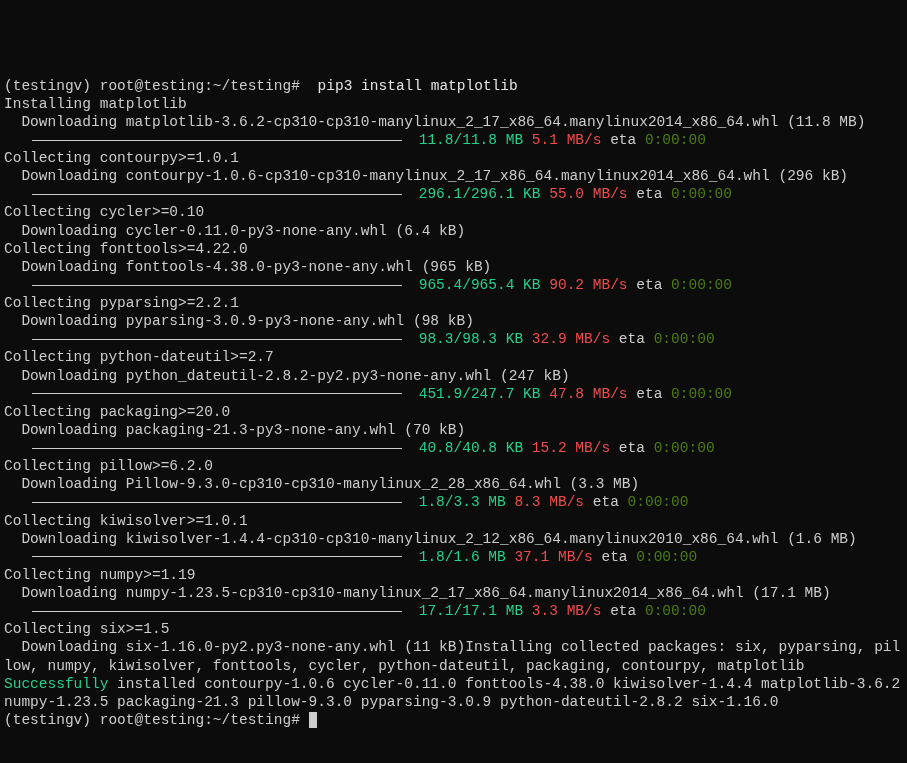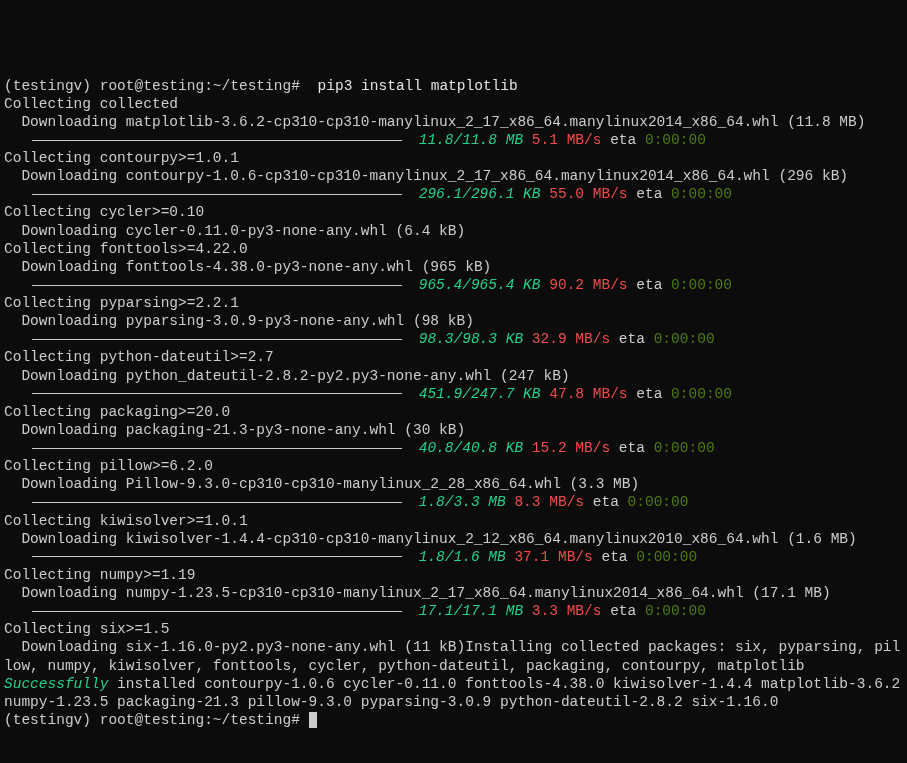--- a/index.html
+++ b/index.html
@@ -7,21 +7,21 @@
       background: #0c0c0c;
       color: #cccccc;
       font-family: 'Consolas', 'Courier New', monospace;
       font-size: 14.5px;
       line-height: 1.25;
       padding: 4px 4px;
       width: 907px;
       white-space: pre-wrap;
       word-break: break-all;
     }
-    .green { color: #23d18b; font-style: italic; }
+    .green { color: #23d18b; }
     .red { color: #f14c4c; }
     .cyan { color: #4d7c0f; }
     .white { color: #e5e5e5; padding-left: 9px; }
     .progress-bar {
       display: inline-block;
       width: 370px;
       height: 1px;
       background: #cccccc;
       vertical-align: middle;
       margin-left: 28px;
@@ -34,39 +34,39 @@
       background: #cccccc;
       vertical-align: text-bottom;
     }
   </style>
 </head>
 <body>
 
 
 
 <div><span><span>(testingv) </span><span>root@testing</span><span>:~/testing# </span><span class="white">pip3 install matplotlib</span></span>
-<span>Collecting collected</span>
+<span>Installing matplotlib</span>
 <span>  Downloading matplotlib-3.6.2-cp310-cp310-manylinux_2_17_x86_64.manylinux2014_x86_64.whl (11.8 MB)</span>
 <span><span class="progress-bar"></span> <span class="green">11.8/11.8 MB</span> <span class="red">5.1 MB/s</span> <span>eta</span> <span class="cyan">0:00:00</span></span>
 <span>Collecting contourpy&gt;=1.0.1</span>
 <span>  Downloading contourpy-1.0.6-cp310-cp310-manylinux_2_17_x86_64.manylinux2014_x86_64.whl (296 kB)</span>
 <span><span class="progress-bar"></span> <span class="green">296.1/296.1 KB</span> <span class="red">55.0 MB/s</span> <span>eta</span> <span class="cyan">0:00:00</span></span>
 <span>Collecting cycler&gt;=0.10</span>
 <span>  Downloading cycler-0.11.0-py3-none-any.whl (6.4 kB)</span>
 <span>Collecting fonttools&gt;=4.22.0</span>
 <span>  Downloading fonttools-4.38.0-py3-none-any.whl (965 kB)</span>
 <span><span class="progress-bar"></span> <span class="green">965.4/965.4 KB</span> <span class="red">90.2 MB/s</span> <span>eta</span> <span class="cyan">0:00:00</span></span>
 <span>Collecting pyparsing&gt;=2.2.1</span>
 <span>  Downloading pyparsing-3.0.9-py3-none-any.whl (98 kB)</span>
 <span><span class="progress-bar"></span> <span class="green">98.3/98.3 KB</span> <span class="red">32.9 MB/s</span> <span>eta</span> <span class="cyan">0:00:00</span></span>
 <span>Collecting python-dateutil&gt;=2.7</span>
 <span>  Downloading python_dateutil-2.8.2-py2.py3-none-any.whl (247 kB)</span>
 <span><span class="progress-bar"></span> <span class="green">451.9/247.7 KB</span> <span class="red">47.8 MB/s</span> <span>eta</span> <span class="cyan">0:00:00</span></span>
 <span>Collecting packaging&gt;=20.0</span>
-<span>  Downloading packaging-21.3-py3-none-any.whl (30 kB)</span>
+<span>  Downloading packaging-21.3-py3-none-any.whl (70 kB)</span>
 <span><span class="progress-bar"></span> <span class="green">40.8/40.8 KB</span> <span class="red">15.2 MB/s</span> <span>eta</span> <span class="cyan">0:00:00</span></span>
 <span>Collecting pillow&gt;=6.2.0</span>
 <span>  Downloading Pillow-9.3.0-cp310-cp310-manylinux_2_28_x86_64.whl (3.3 MB)</span>
 <span><span class="progress-bar"></span> <span class="green">1.8/3.3 MB</span> <span class="red">8.3 MB/s</span> <span>eta</span> <span class="cyan">0:00:00</span></span>
 <span>Collecting kiwisolver&gt;=1.0.1</span>
 <span>  Downloading kiwisolver-1.4.4-cp310-cp310-manylinux_2_12_x86_64.manylinux2010_x86_64.whl (1.6 MB)</span>
 <span><span class="progress-bar"></span> <span class="green">1.8/1.6 MB</span> <span class="red">37.1 MB/s</span> <span>eta</span> <span class="cyan">0:00:00</span></span>
 <span>Collecting numpy&gt;=1.19</span>
 <span>  Downloading numpy-1.23.5-cp310-cp310-manylinux_2_17_x86_64.manylinux2014_x86_64.whl (17.1 MB)</span>
 <span><span class="progress-bar"></span> <span class="green">17.1/17.1 MB</span> <span class="red">3.3 MB/s</span> <span>eta</span> <span class="cyan">0:00:00</span></span>

